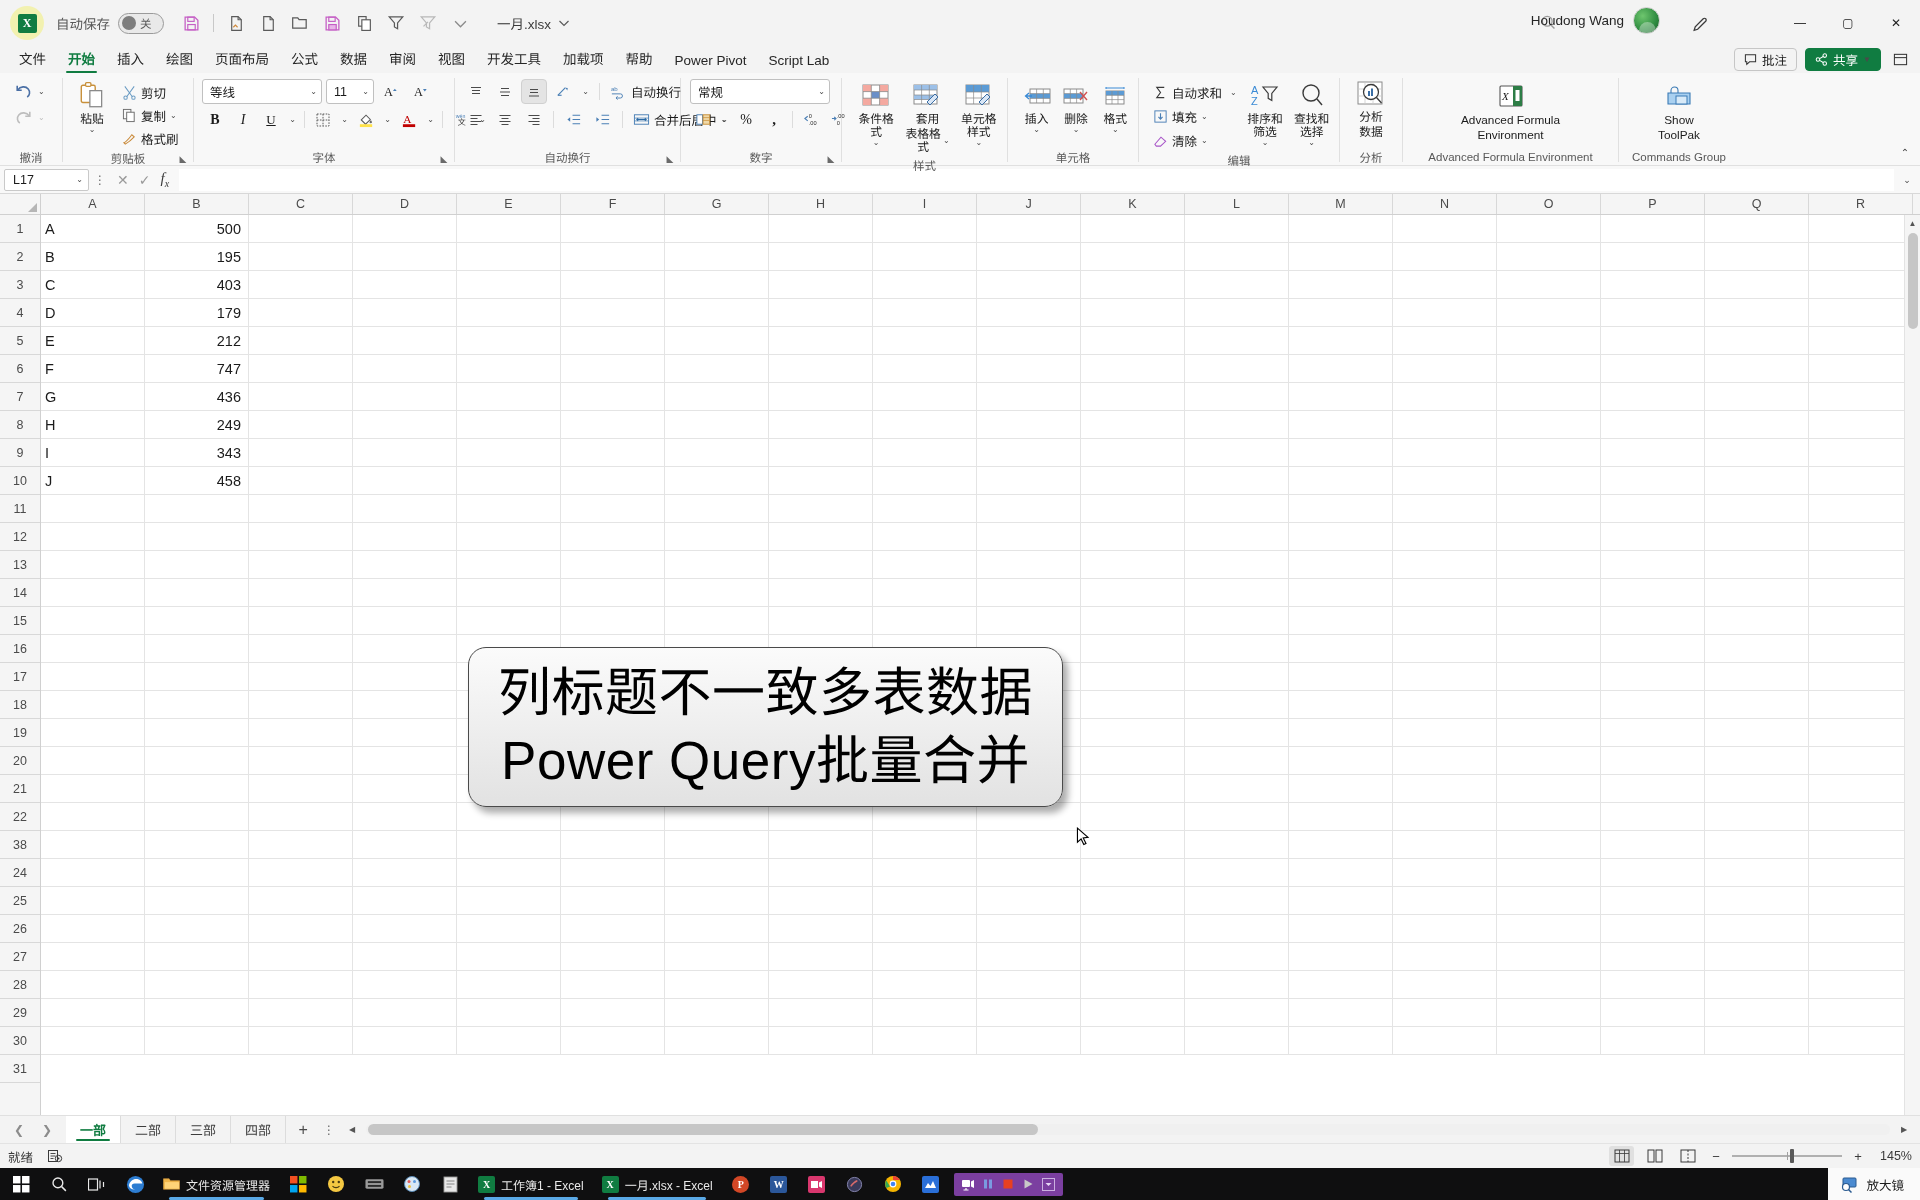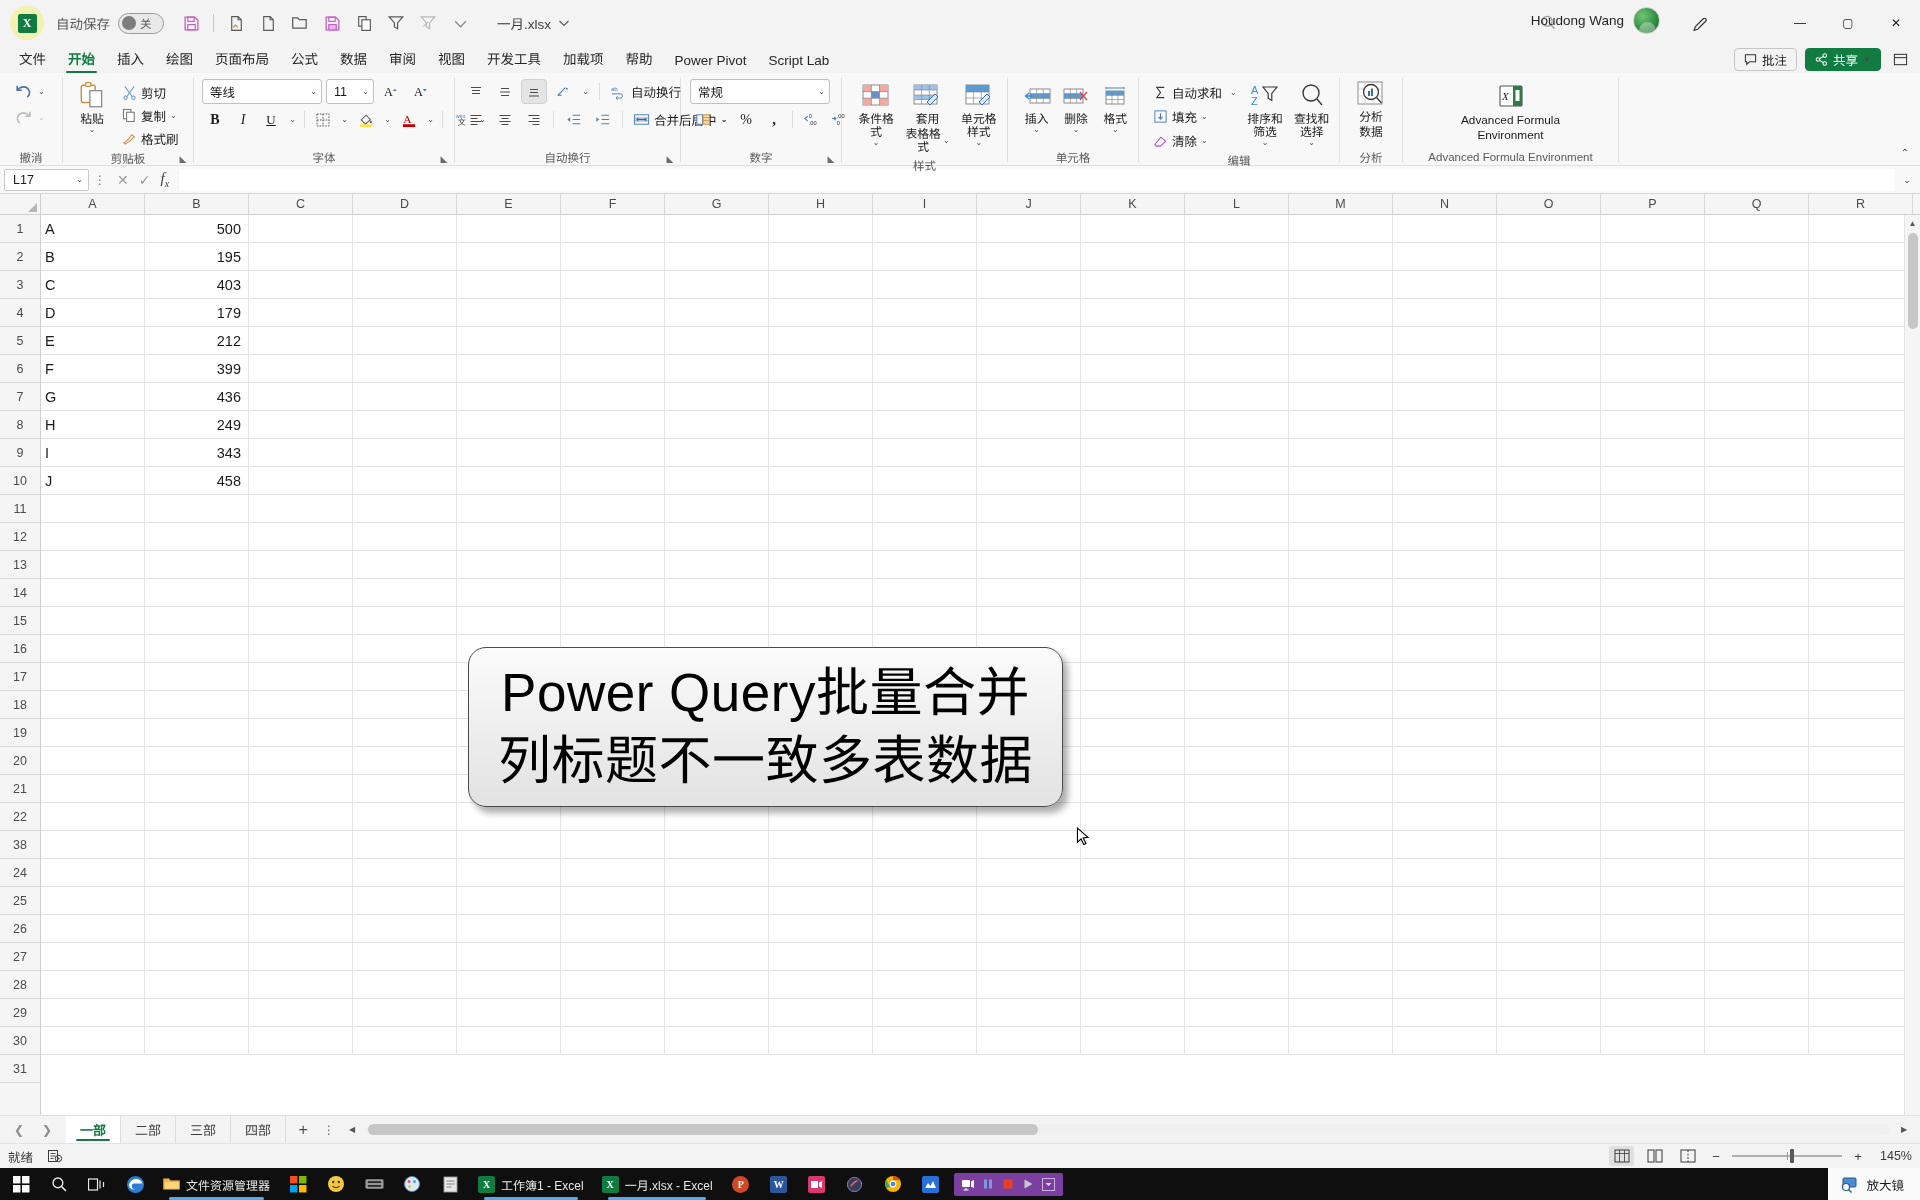--- a/index.html
+++ b/index.html
@@ -862,20 +862,36 @@
               </svg>
           </div>
           <div class="cap">Advanced Formula</div>
           <div class="cap">Environment</div>
         </div>
       </div>
       <div class="gtitle addin-label">Advanced Formula Environment</div>
     </div>
     <div class="gdiv"></div>
 
+    <div class="rgroup" style="width:120px">
+      <div class="gbody" style="justify-content:center;padding-top:4px;">
+        <div class="bigbtn" style="width:80px">
+          <div class="bi">
+            <svg width="30" height="28" viewBox="0 0 30 28">
+                <path d="M4 9h22v11H4z" fill="#a9d0f0" stroke="#3a7ab5" stroke-width="1.1"></path>
+                <path d="M7 9V6.5a3.5 3.5 0 0 1 7 0V9" fill="none" stroke="#3a7ab5" stroke-width="1.1"></path>
+                <rect x="12" y="12" width="11" height="8" fill="#d8eaf8" stroke="#3a7ab5" stroke-width="1"></rect>
+              </svg>
+          </div>
+          <div class="cap">Show</div>
+          <div class="cap">ToolPak</div>
+        </div>
+      </div>
+      <div class="gtitle addin-label">Commands Group</div>
+    </div>
 
     <div class="collapse">⌃</div>
   </div>
 
   <div class="formulabar">
     <div class="namebox">
       <span>L17</span>
       <span class="caret">⌄</span>
     </div>
     <div class="fbdots">⋮</div>
@@ -1042,21 +1058,21 @@
             <div class="gcell" style="width: 104px;"></div>
             <div class="gcell" style="width: 104px;"></div>
             <div class="gcell" style="width: 104px;"></div>
             <div class="gcell" style="width: 104px;"></div>
             <div class="gcell" style="width: 104px;"></div>
             <div class="gcell" style="width: 104px;"></div>
             <div class="gcell" style="width: 104px;"></div>
           </div>
           <div class="grow">
             <div class="gcell" style="width: 104px;">F</div>
-            <div class="gcell num" style="width: 104px;">399</div>
+            <div class="gcell num" style="width: 104px;">747</div>
             <div class="gcell" style="width: 104px;"></div>
             <div class="gcell" style="width: 104px;"></div>
             <div class="gcell" style="width: 104px;"></div>
             <div class="gcell" style="width: 104px;"></div>
             <div class="gcell" style="width: 104px;"></div>
             <div class="gcell" style="width: 104px;"></div>
             <div class="gcell" style="width: 104px;"></div>
             <div class="gcell" style="width: 104px;"></div>
             <div class="gcell" style="width: 104px;"></div>
             <div class="gcell" style="width: 104px;"></div>
@@ -1543,22 +1559,22 @@
             <div class="gcell" style="width: 104px;"></div>
             <div class="gcell" style="width: 104px;"></div>
             <div class="gcell" style="width: 104px;"></div>
             <div class="gcell" style="width: 104px;"></div>
             <div class="gcell" style="width: 104px;"></div>
             <div class="gcell" style="width: 104px;"></div>
           </div>
         </div>
 
       <div class="callout">
+        <div class="ln">列标题不一致多表数据</div>
         <div class="ln">Power Query批量合并</div>
-        <div class="ln">列标题不一致多表数据</div>
       </div>
 
       <svg class="cursor" viewBox="0 0 12 18">
         <path d="M1 1l9.5 8.3-4.3.5 2.5 5-2 .9-2.4-5-3.3 3z" fill="#fff" stroke="#000" stroke-width="1"></path>
       </svg>
 
       <div class="vscroll">
         <div class="arr">▲</div>
         <div class="thumb"></div>
       </div>

